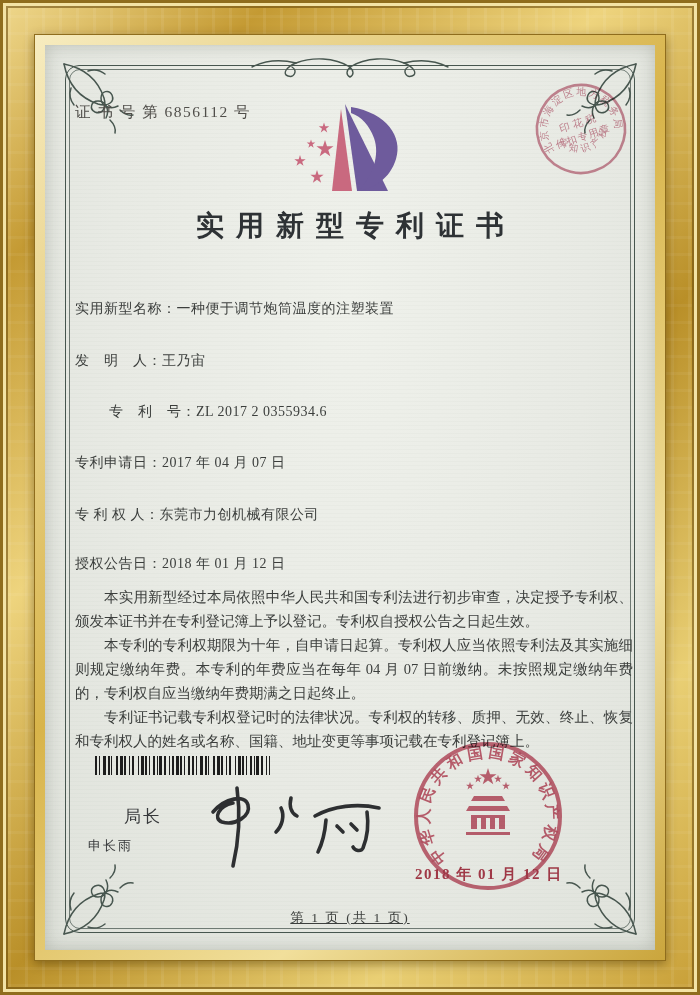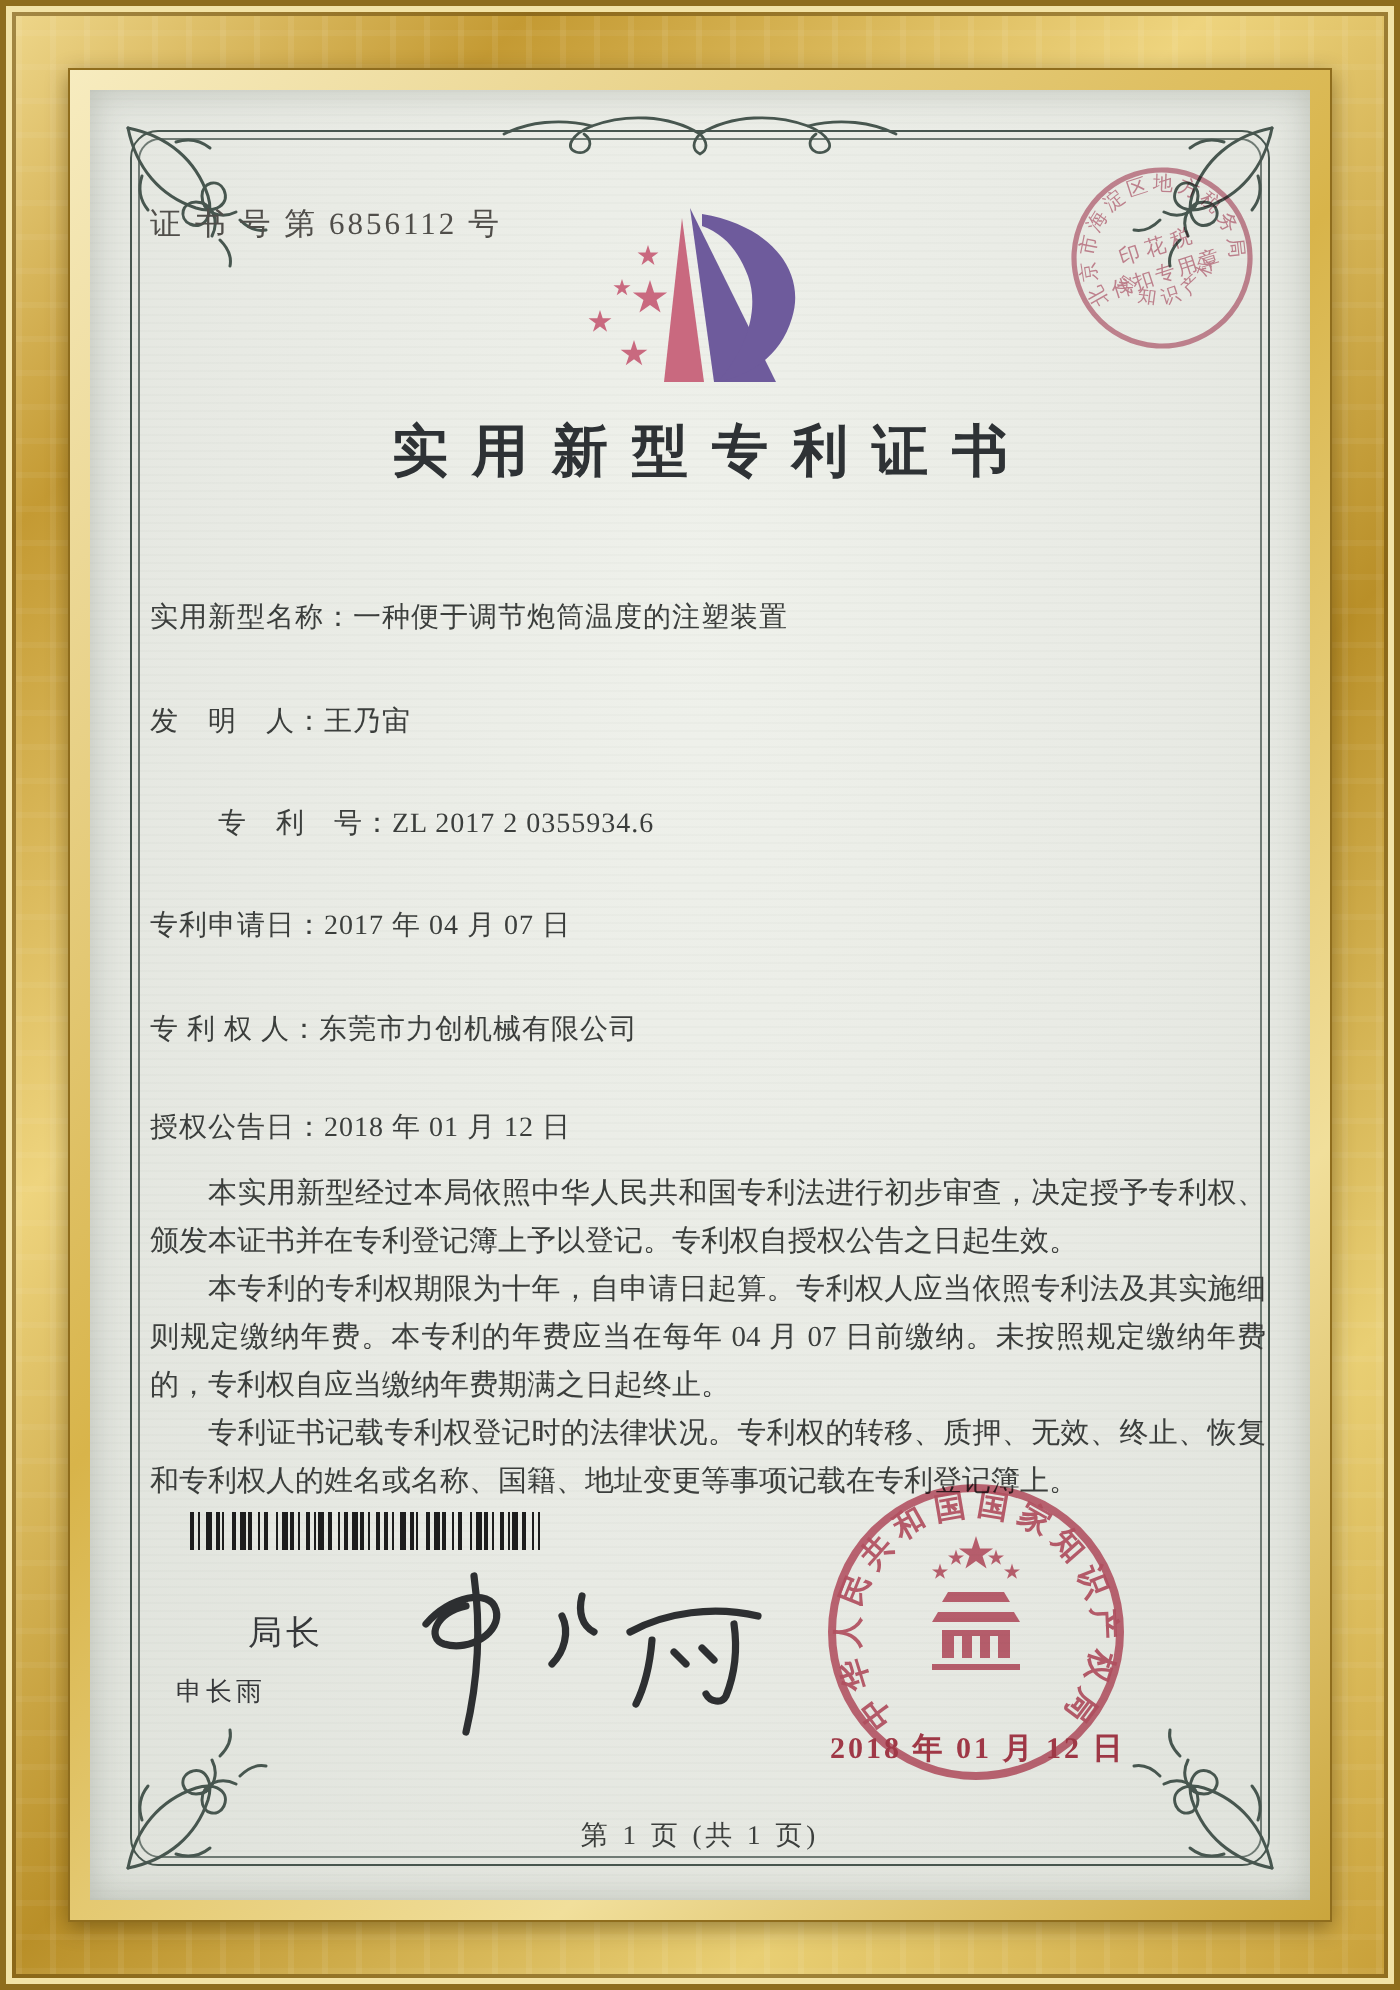--- a/index.html
+++ b/index.html
@@ -58,21 +58,21 @@
   .f0{top:255px;} .f1{top:307px;text-align:right;} .f2{top:358px;margin-left:34px;} .f3{top:409px;} .f4{top:461px;} .f5{top:510px;}
   .paras{position:absolute;left:30px;top:540px;width:558px;text-align:justify;font-size:14.5px;line-height:24px;color:#3b3e3c;}
   .paras p{margin:0;text-indent:2em;}
   .barcode{position:absolute;left:50px;top:711px;width:175px;height:19px;}
   .signer-title{position:absolute;left:43px;top:760px;font-size:17px;letter-spacing:2px;font-family:"Liberation Sans","DejaVu Sans",sans-serif;color:#37393b;margin-left:36px;}
   .signer-name{position:absolute;left:43px;top:792px;font-size:13px;letter-spacing:2px;font-family:"Liberation Sans","DejaVu Sans",sans-serif;color:#37393b;}
   .signature{position:absolute;left:140px;top:733px;width:210px;height:92px;}
   .seal-wrap{position:absolute;left:366px;top:694px;width:158px;height:196px;mix-blend-mode:multiply;}
   .seal-svg{position:absolute;left:0;top:0;width:154px;height:154px;}
   .seal-date{position:absolute;left:4px;top:126px;width:170px;font-size:15px;font-weight:600;letter-spacing:1.5px;color:#b23e50;white-space:nowrap;}
-  .footer{position:absolute;left:0;top:864px;width:100%;text-align:center;font-size:13.5px;letter-spacing:2px;color:#3c3f3d;}
+  .footer{position:absolute;left:0;top:864px;width:100%;text-align:center;font-size:13.5px;letter-spacing:2px;color:#3c3f3d;text-decoration:underline;}
 </style>
 </head>
 <body>
 
 <svg width="0" height="0" style="position:absolute" aria-hidden="true">
   <defs>
     <path id="star5" d="M0,-1 L0.2245,-0.309 0.9511,-0.309 0.3633,0.118 0.5878,0.809 0,0.382 -0.5878,0.809 -0.3633,0.118 -0.9511,-0.309 -0.2245,-0.309 Z"></path>
     <g id="flourish" fill="none" stroke="currentColor" stroke-width="1.5" stroke-linecap="round">
       <path d="M6,6 C26,10 40,22 46,40 C49,50 44,57 37,54 C31,51 33,43 40,43 C48,43 52,52 48,60"></path>
       <path d="M6,6 C10,26 22,40 40,46 C50,49 57,44 54,37 C51,31 43,33 43,40 C43,48 52,52 60,48"></path>

